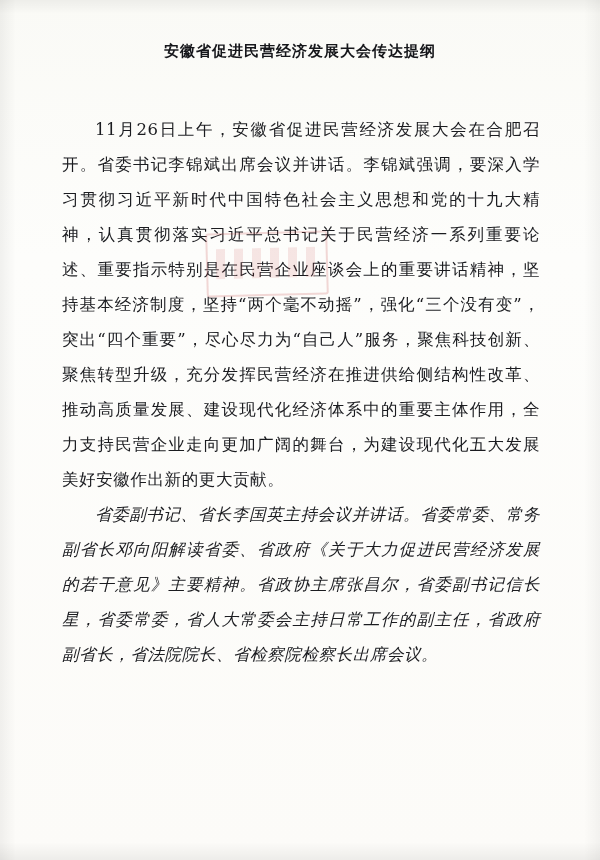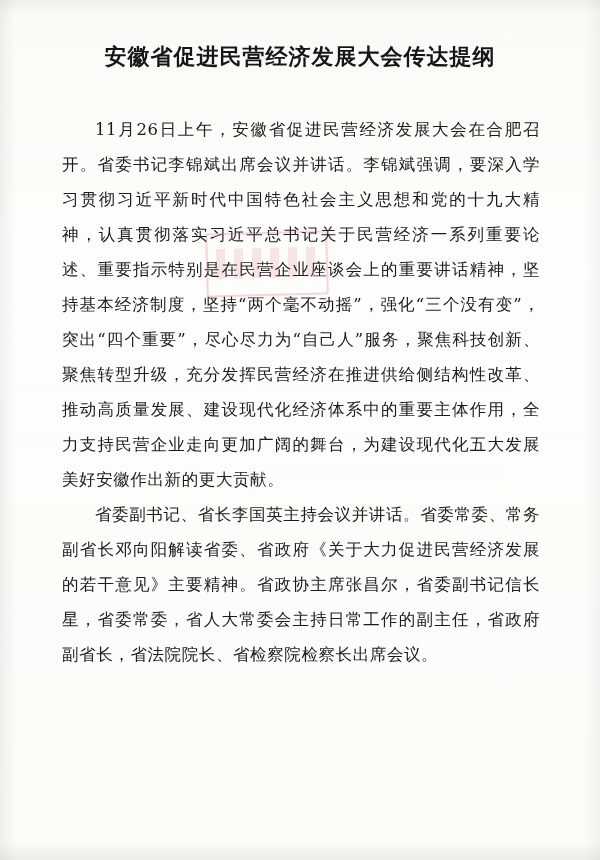--- a/index.html
+++ b/index.html
@@ -27,21 +27,21 @@
     background:
       linear-gradient(180deg, rgba(250,250,246,1) 0%, rgba(253,253,251,1) 30%, rgba(252,251,248,1) 100%);
     pointer-events: none;
   }
   .doc-title {
     position: absolute;
     top: 42px;
     left: 0;
     width: 600px;
     text-align: center;
-    font-size: 22px;
+    font-size: 15px;
     font-weight: bold;
     letter-spacing: 1px;
     color: #15161a;
     font-family: "DejaVu Serif", "Liberation Serif", serif;
   }
   .body-text {
     position: absolute;
     top: 112px;
     left: 62px;
     width: 478px;
@@ -52,20 +52,21 @@
     text-justify: inter-character;
     font-family: "DejaVu Serif", "Liberation Serif", serif;
   }
   .para {
     margin: 0 0 0 0;
     text-indent: 2em;
     letter-spacing: 0.6px;
   }
   .para + .para {
     margin-top: 0px;
+    font-style: italic;
   }
   
   .stamp-ghost {
     position: absolute;
     left: 206px;
     top: 232px;
     width: 118px;
     height: 60px;
     border: 2px solid rgba(196, 66, 66, 0.20);
     border-radius: 3px;

